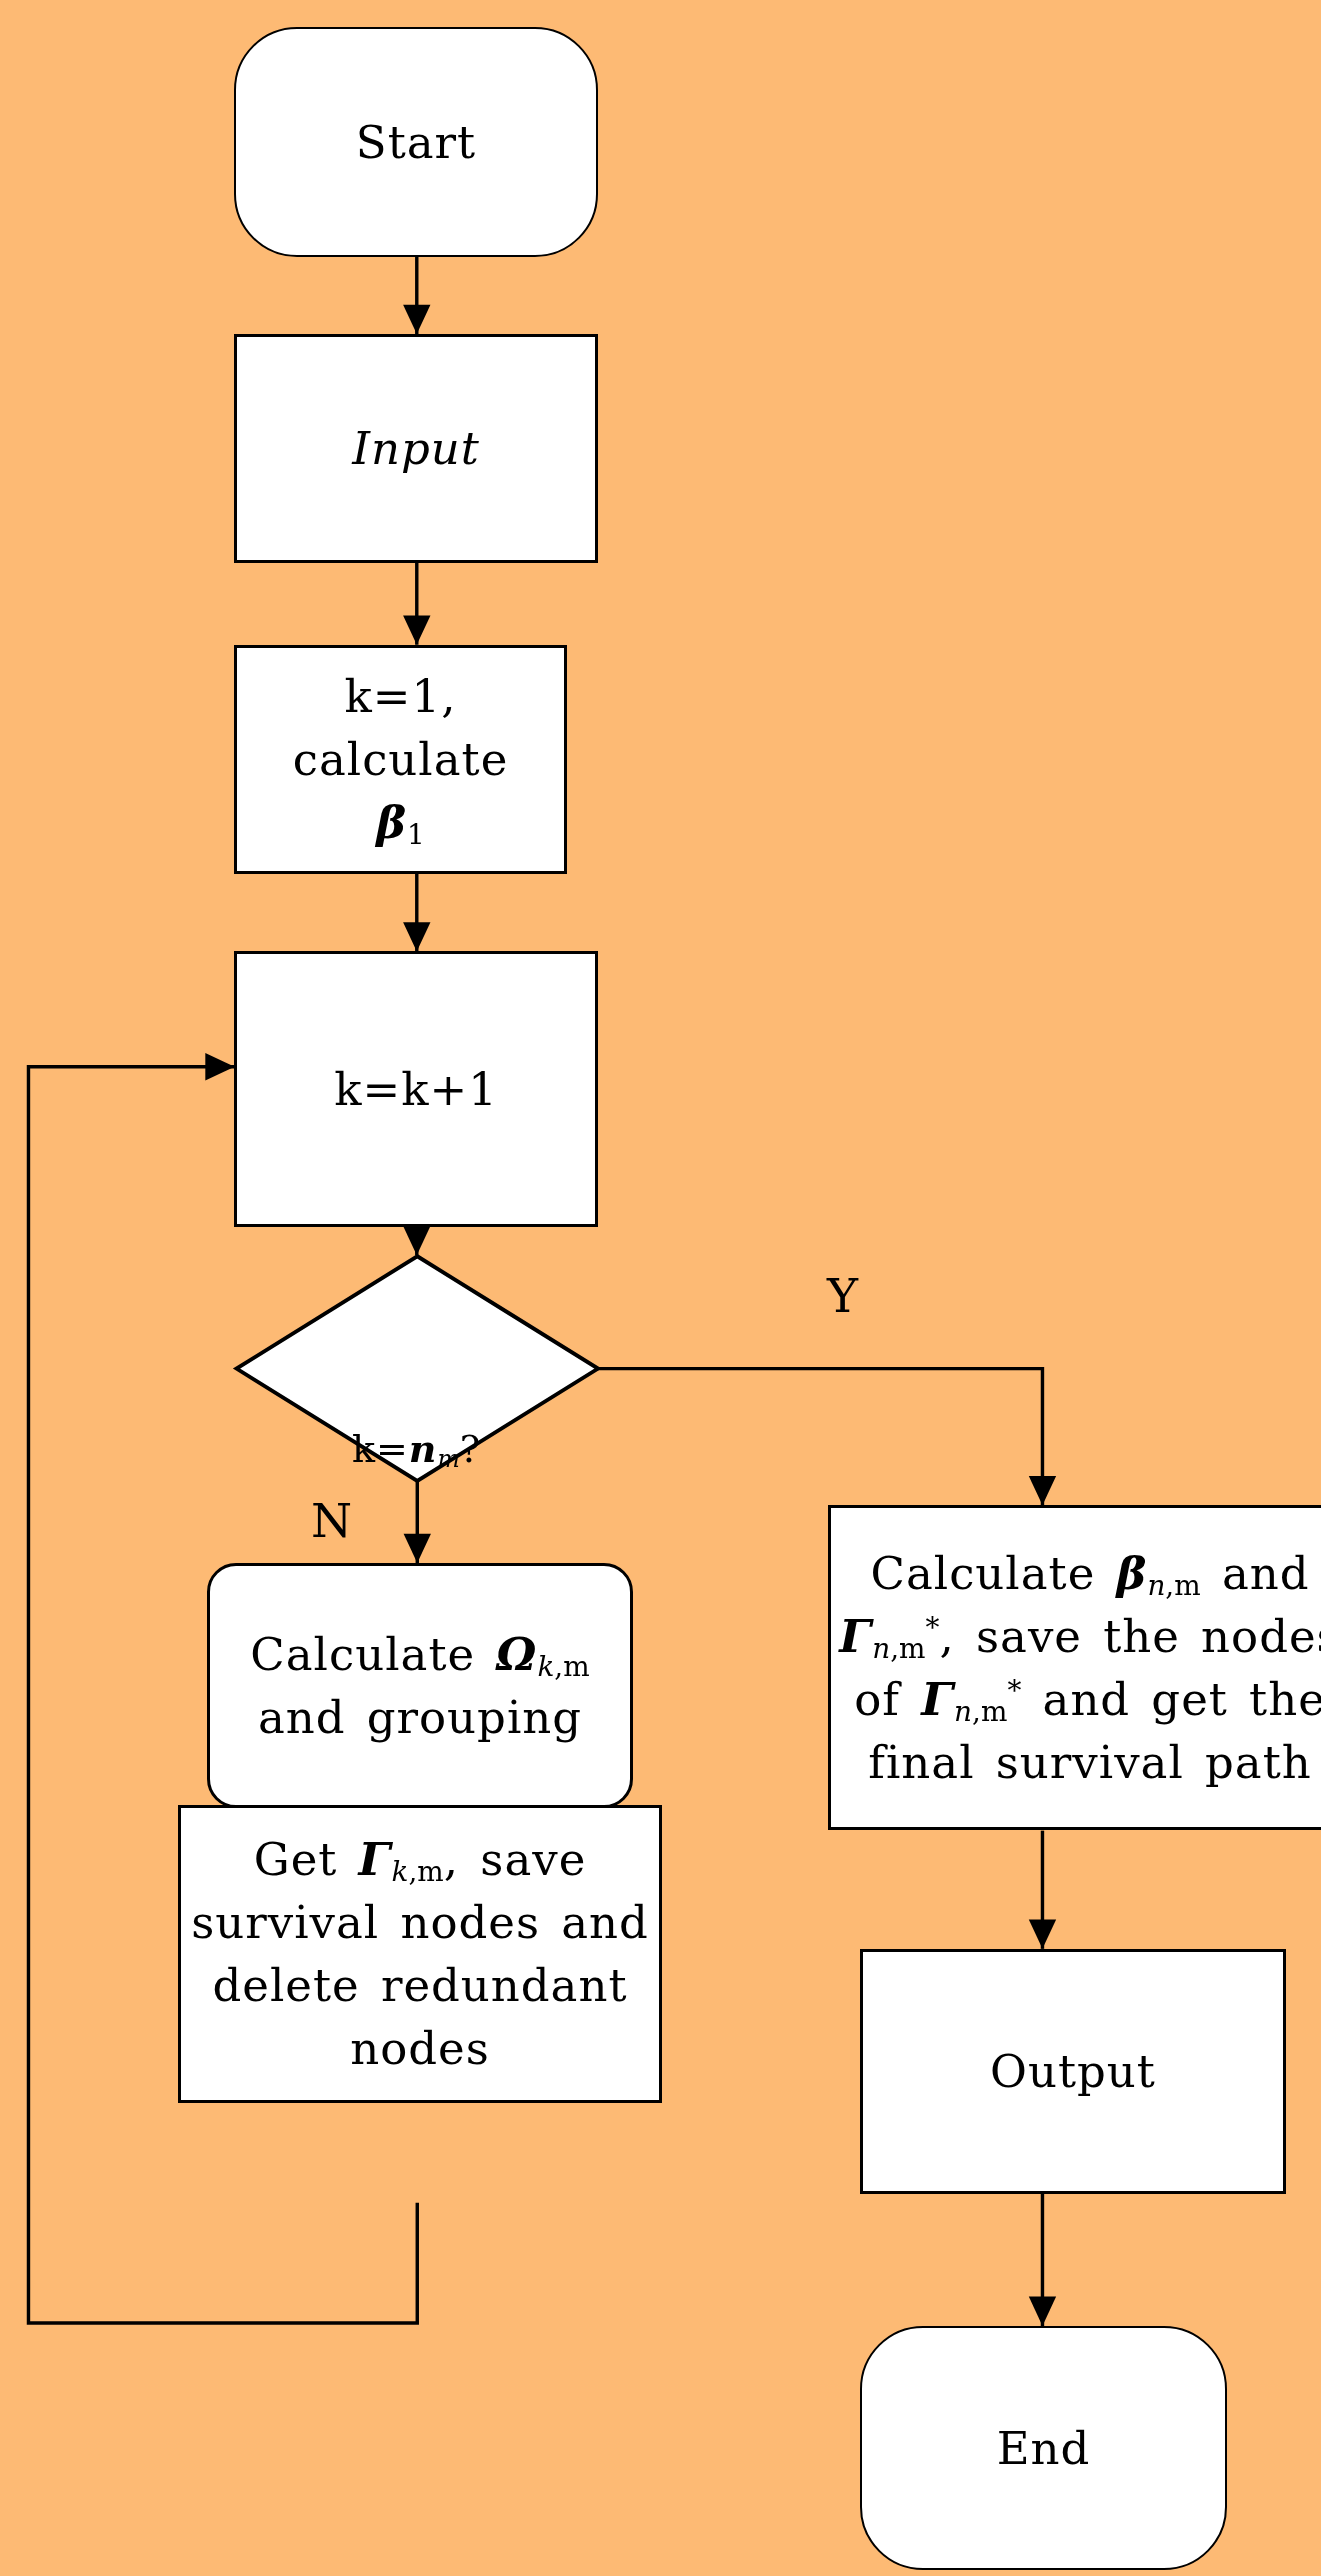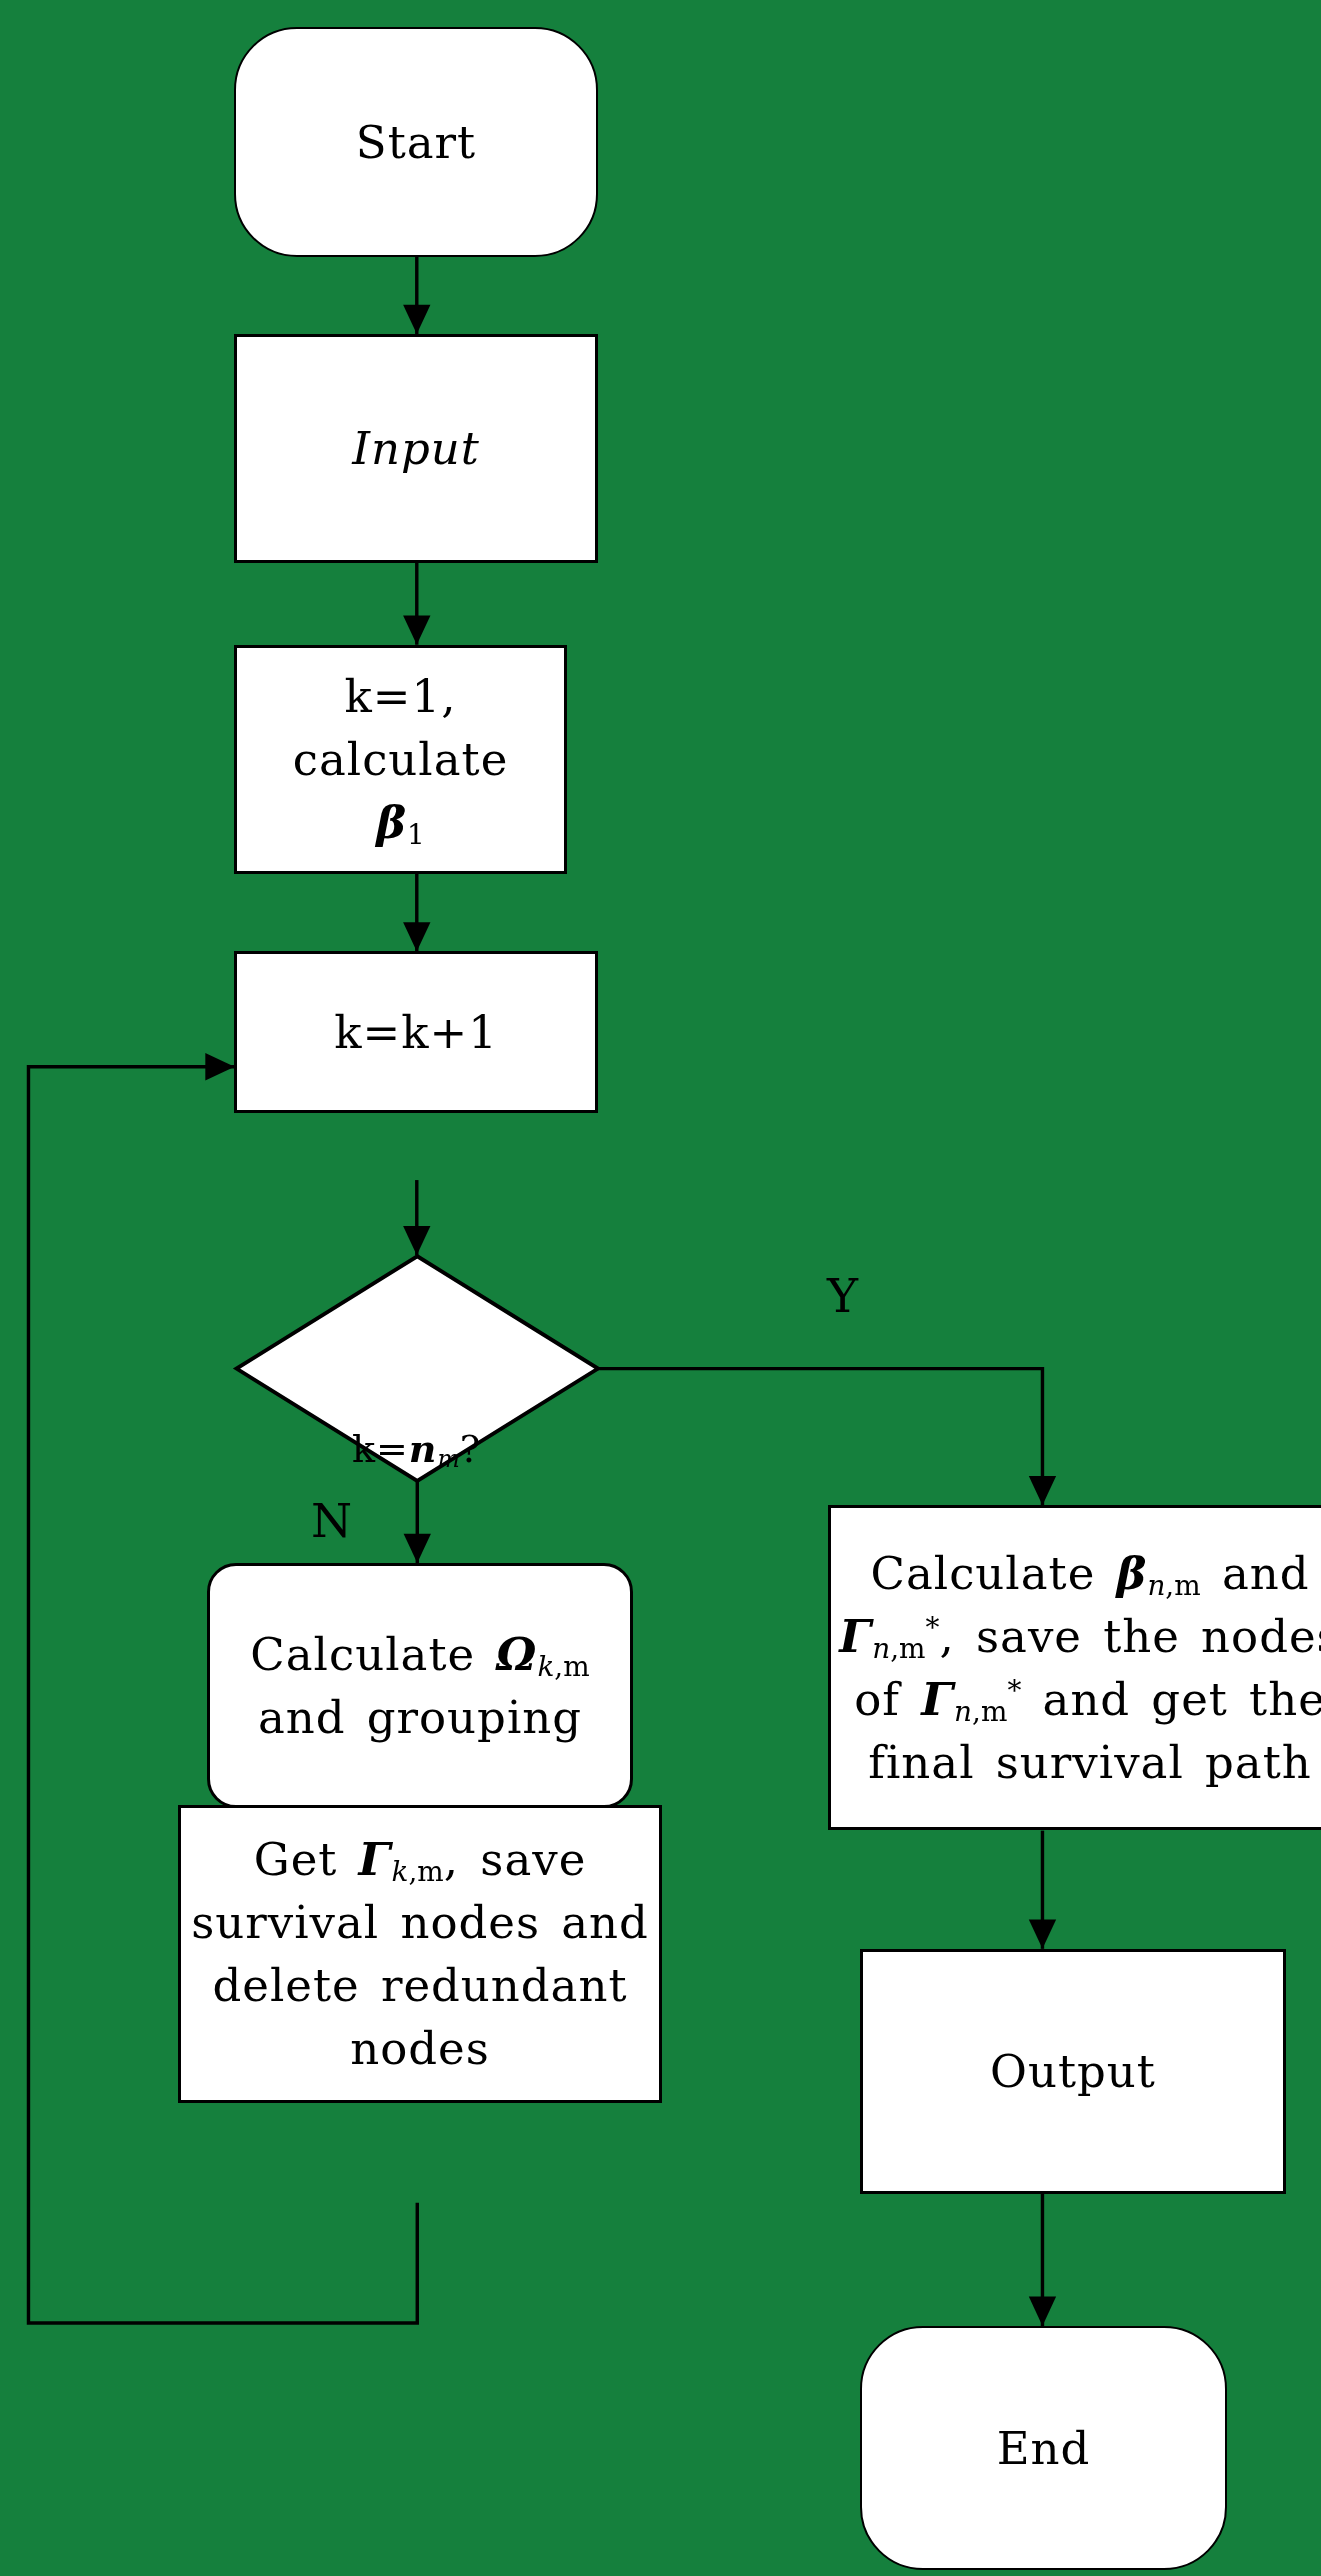--- a/index.html
+++ b/index.html
@@ -1,20 +1,20 @@
 <!DOCTYPE html>
 <html><head>
 <meta charset="utf-8">
 <style>
   html, body { margin: 0; padding: 0; background: #ffffff; }
   .canvas {
     position: relative;
     width: 1322px;
     height: 2576px;
-    background: #15803d;
+    background: #fdba74;
     font-family: "DejaVu Serif", "Liberation Serif", serif;
     color: #000000;
     overflow: hidden;
   }
   svg.connectors {
     position: absolute;
     left: 0; top: 0;
     width: 1322px; height: 2576px;
   }
   .edge {
@@ -103,21 +103,21 @@
   </div>
 
   <div class="node" style="left:234px; top:334px; width:364px; height:229px;font-style:italic;">
     <span class="lbl">Input</span>
   </div>
 
   <div class="node" style="left:234px; top:645px; width:333px; height:229px;">
     <span class="lbl">k=1, calculate<br><b><i>β</i></b><sub>1</sub></span>
   </div>
 
-  <div class="node" style="left:234px; top:951px; width:364px; height:162px;">
+  <div class="node" style="left:234px; top:951px; width:364px; height:276px;">
     <span class="lbl">k=k+1</span>
   </div>
 
   <div class="overlay-label" style="left:236px; top:1256px; width:361px; height:225px;">
     <span class="lbl">k=<b><i>n</i></b><sub><i>m</i></sub>?</span>
   </div>
 
   <div class="branch" style="left:304px; top:1493px; width:55px; height:55px;">
     <span class="lbl">N</span>
   </div>

